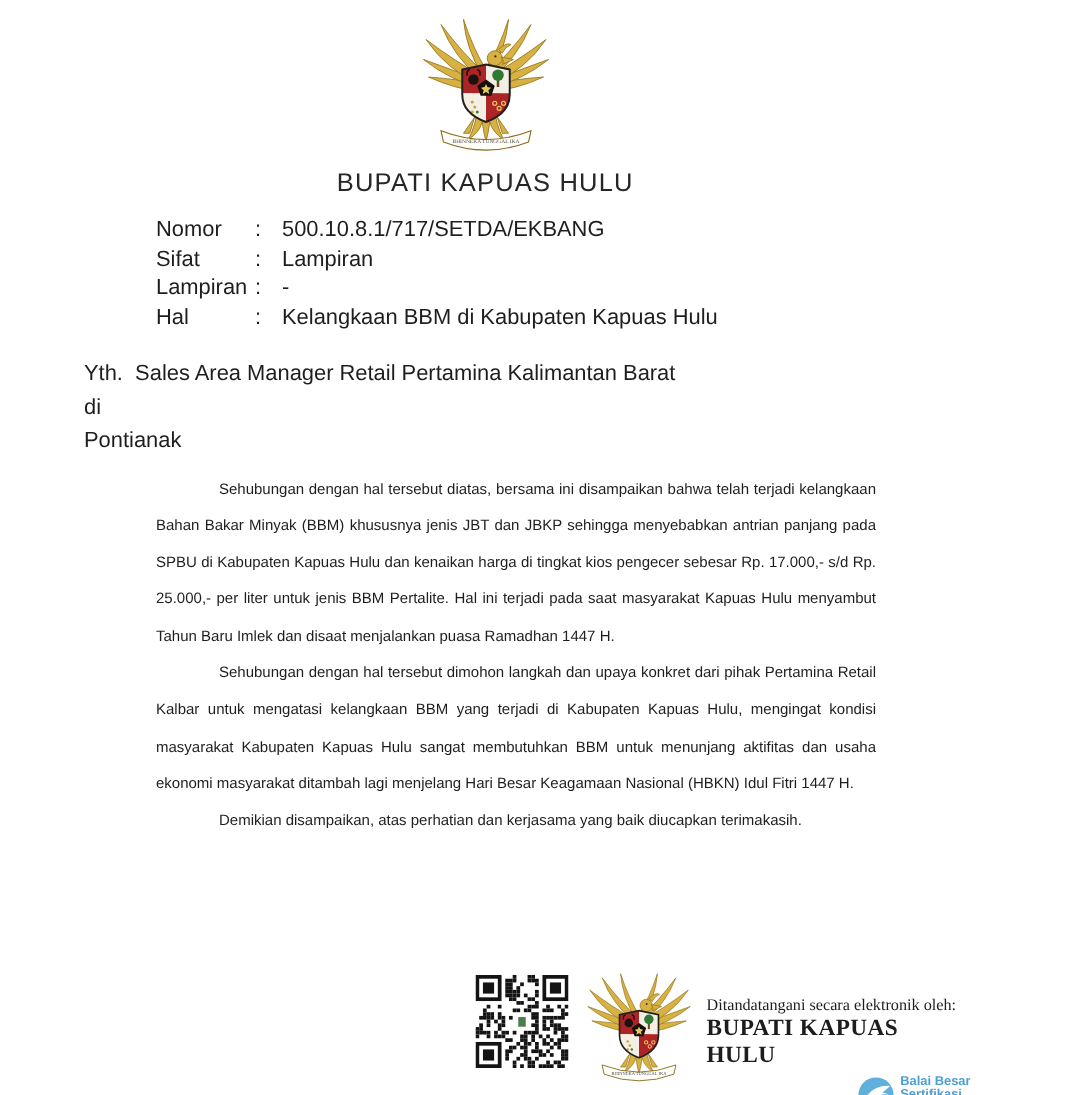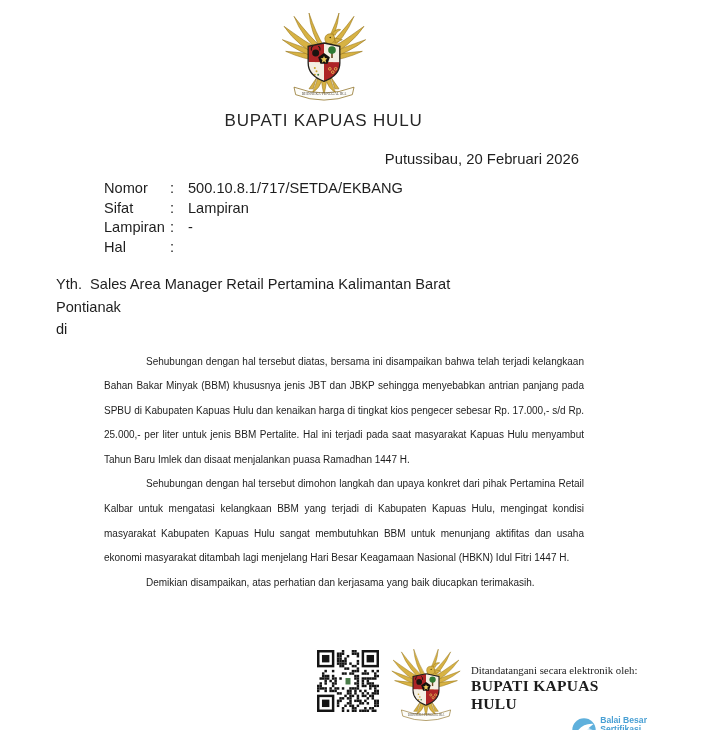--- a/index.html
+++ b/index.html
@@ -99,48 +99,48 @@
 
 <div class="page">
 
   <div class="header">
     <svg class="top-garuda" viewBox="0 0 120 110">
       <use href="#garuda"></use>
     </svg>
     <div class="letterhead-title">BUPATI KAPUAS HULU</div>
   </div>
 
-  <div class="date-line">Putussibau, 20 Februari 2026</div>
 
   <div class="meta">
     <div class="meta-row">
       <span class="meta-label">Nomor</span>
       <span class="meta-colon">:</span>
       <span class="meta-value">500.10.8.1/717/SETDA/EKBANG</span>
     </div>
     <div class="meta-row">
       <span class="meta-label">Sifat</span>
       <span class="meta-colon">:</span>
       <span class="meta-value">Lampiran</span>
     </div>
     <div class="meta-row">
       <span class="meta-label">Lampiran</span>
       <span class="meta-colon">:</span>
       <span class="meta-value">-</span>
     </div>
     <div class="meta-row">
       <span class="meta-label">Hal</span>
       <span class="meta-colon">:</span>
+      <span class="meta-value">Kelangkaan BBM di Kabupaten Kapuas Hulu</span>
     </div>
   </div>
 
   <div class="addr">
     <div>Yth.&nbsp; Sales Area Manager Retail Pertamina Kalimantan Barat</div>
+    <div>di</div>
     <div>Pontianak</div>
-    <div>di</div>
   </div>
 
   <div class="body-text">
     <p>Sehubungan dengan hal tersebut diatas, bersama ini disampaikan bahwa telah terjadi kelangkaan Bahan Bakar Minyak (BBM) khususnya jenis JBT dan JBKP sehingga menyebabkan antrian panjang pada SPBU di Kabupaten Kapuas Hulu dan kenaikan harga di tingkat kios pengecer sebesar Rp. 17.000,- s/d Rp. 25.000,- per liter untuk jenis BBM Pertalite. Hal ini terjadi pada saat masyarakat Kapuas Hulu menyambut Tahun Baru Imlek dan disaat menjalankan puasa Ramadhan 1447 H.</p>
     <p>Sehubungan dengan hal tersebut dimohon langkah dan upaya konkret dari pihak Pertamina Retail Kalbar untuk mengatasi kelangkaan BBM yang terjadi di Kabupaten Kapuas Hulu, mengingat kondisi masyarakat Kabupaten Kapuas Hulu sangat membutuhkan BBM untuk menunjang aktifitas dan usaha ekonomi masyarakat ditambah lagi menjelang Hari Besar Keagamaan Nasional (HBKN) Idul Fitri 1447 H.</p>
     <p>Demikian disampaikan, atas perhatian dan kerjasama yang baik diucapkan terimakasih.</p>
   </div>
 
   <div class="sig">
     <svg class="qr-svg" viewBox="0 0 25 25">

